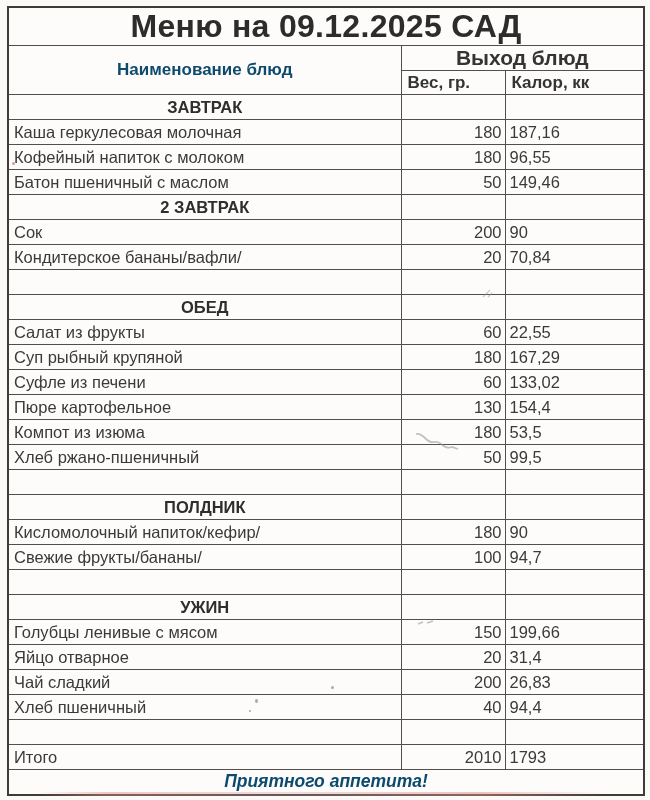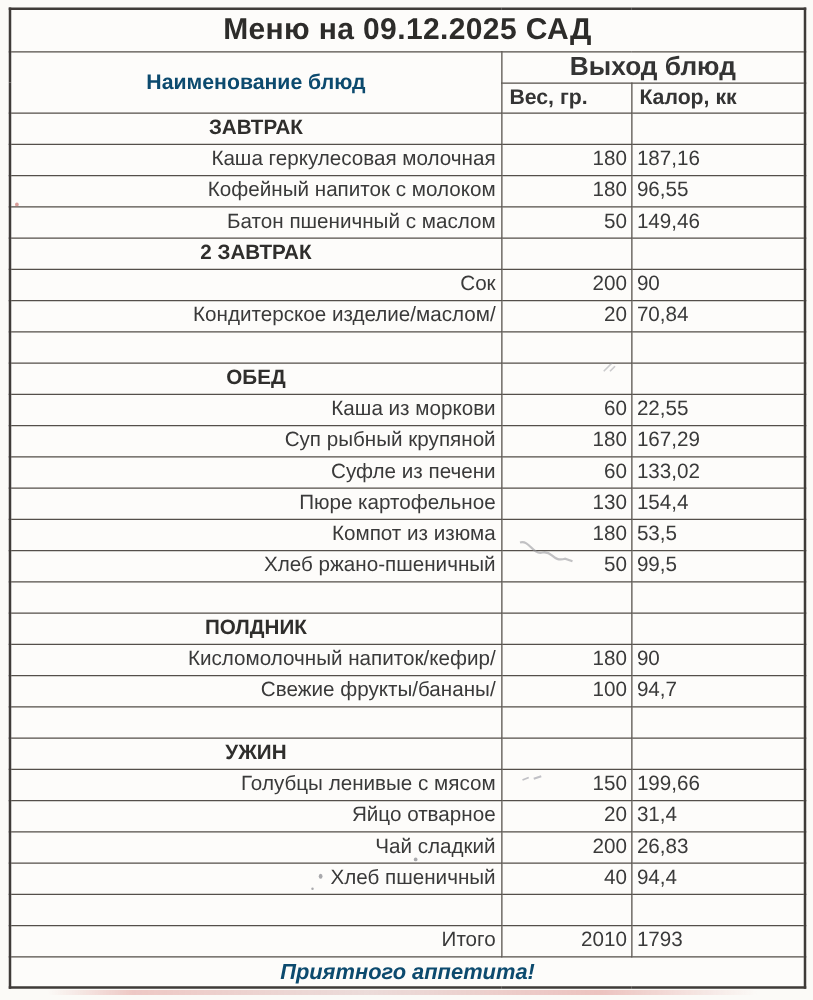--- a/index.html
+++ b/index.html
@@ -33,21 +33,21 @@
     padding: 0 4px;
     font-size: 16.5px;
     height: 25px;
     box-sizing: border-box;
     overflow: hidden;
     white-space: nowrap;
     background: #fdfcfa;
   }
   td.title-cell {
     height: 34px;
-    font-size: 24px;
+    font-size: 32px;
     font-weight: 700;
     text-align: center;
     color: #2d2c2a;
     letter-spacing: 0.3px;
   }
   td.name-head {
     text-align: center;
     font-weight: 600;
     font-size: 17px;
     color: #0c4a6e;
@@ -61,21 +61,21 @@
   }
   td.sub-head {
     height: 24px;
     text-align: left;
     padding-left: 6px;
     font-weight: 600;
     font-size: 17px;
     color: #343434;
   }
   td.name-cell {
-    text-align: right;
+    text-align: left;
     padding-left: 5px;
   }
   td.section-cell {
     font-weight: 700;
     text-align: center;
     color: #2f2e2c;
   }
   td.weight-cell {
     text-align: right;
     padding-right: 3px;
@@ -164,36 +164,36 @@
         <td class="section-cell">2 ЗАВТРАК</td>
         <td class="weight-cell"></td>
         <td class="cal-cell"></td>
       </tr>
       <tr>
         <td class="name-cell">Сок</td>
         <td class="weight-cell">200</td>
         <td class="cal-cell">90</td>
       </tr>
       <tr class="fringe-red">
-        <td class="name-cell">Кондитерское изделие/маслом/</td>
+        <td class="name-cell">Кондитерское бананы/вафли/</td>
         <td class="weight-cell">20</td>
         <td class="cal-cell">70,84</td>
       </tr>
       <tr>
         <td class="name-cell"></td>
         <td class="weight-cell"></td>
         <td class="cal-cell"></td>
       </tr>
       <tr class="fringe-red">
         <td class="section-cell">ОБЕД</td>
         <td class="weight-cell"></td>
         <td class="cal-cell"></td>
       </tr>
       <tr>
-        <td class="name-cell">Каша из моркови</td>
+        <td class="name-cell">Салат из фрукты</td>
         <td class="weight-cell">60</td>
         <td class="cal-cell">22,55</td>
       </tr>
       <tr>
         <td class="name-cell">Суп рыбный крупяной</td>
         <td class="weight-cell">180</td>
         <td class="cal-cell">167,29</td>
       </tr>
       <tr>
         <td class="name-cell">Суфле из печени</td>

